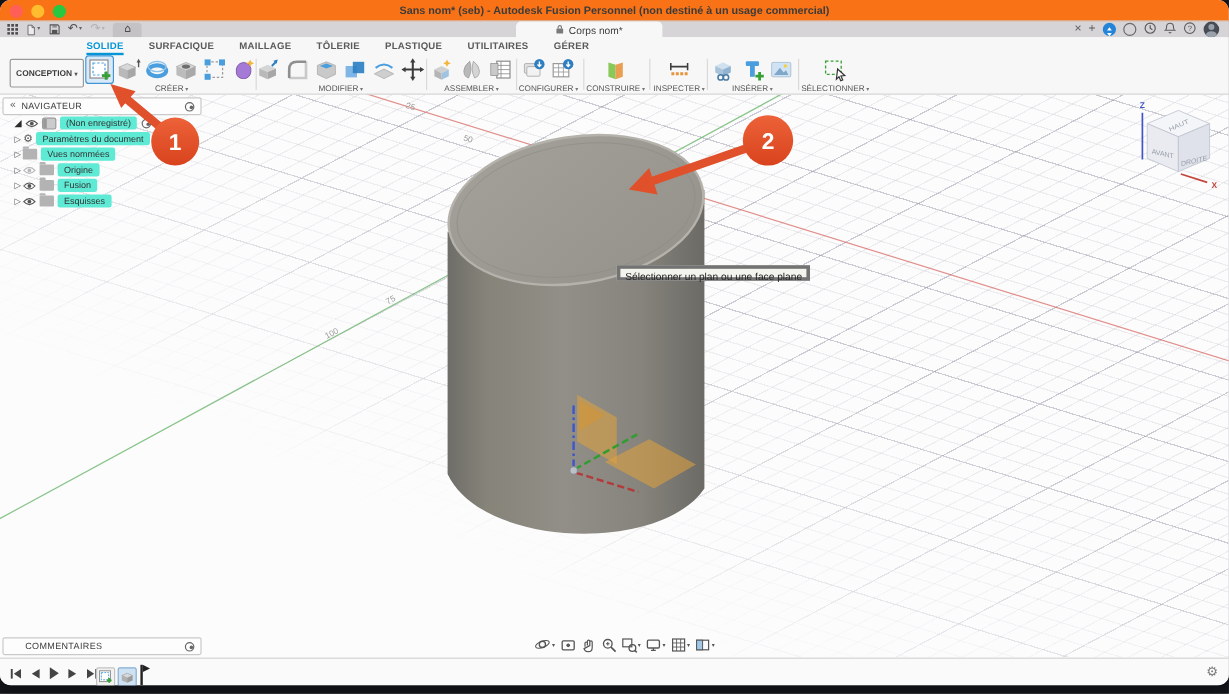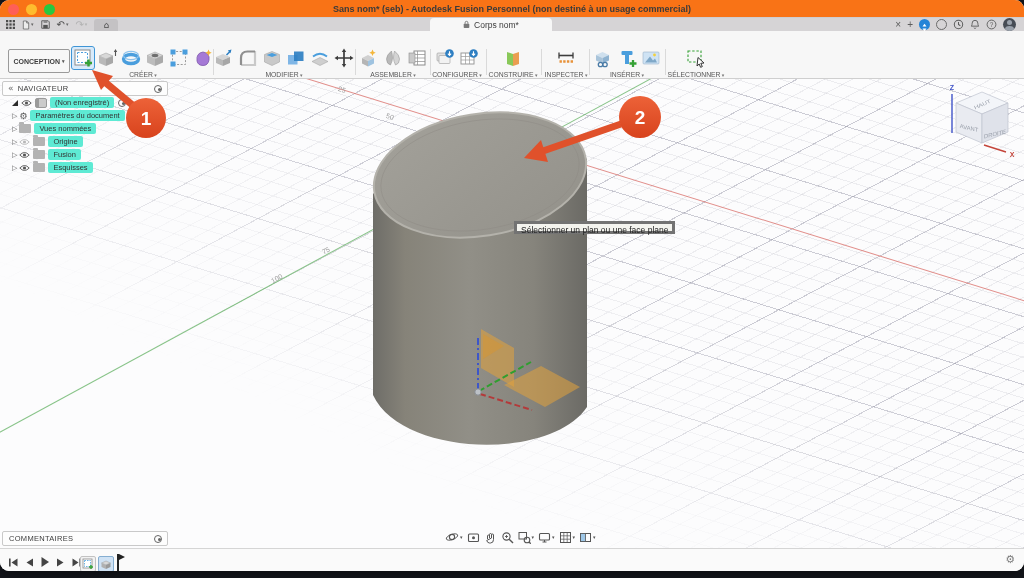--- a/index.html
+++ b/index.html
@@ -188,20 +188,29 @@
         <svg width="11" height="11" viewBox="0 0 12 12">
             <circle cx="6" cy="6" r="4.8" fill="none" stroke="#5c5c5c" stroke-width="1"></circle>
             <text x="6" y="8.4" text-anchor="middle" font-size="7" fill="#5c5c5c" font-family="Liberation Sans,sans-serif">?</text>
           </svg>
       </span>
       <span class="avatar"></span>
     </div>
   </div>
 
   <div class="ribbon">
+    <div class="rtabs">
+      <span class="rtab active">SOLIDE</span>
+      <span class="rtab">SURFACIQUE</span>
+      <span class="rtab">MAILLAGE</span>
+      <span class="rtab">TÔLERIE</span>
+      <span class="rtab">PLASTIQUE</span>
+      <span class="rtab">UTILITAIRES</span>
+      <span class="rtab">GÉRER</span>
+    </div>
     <div class="tools">
       <div class="wsbtn">
         <span>CONCEPTION</span>
           <span class="dd">▾</span>
       </div>
 
       <div class="group" style="left:72px; width:142px;">
         <div class="gicons">
           <span class="tool active">
             <svg width="22" height="22" viewBox="0 0 22 22">
@@ -536,21 +545,21 @@
               <path d="M.8 4 Q5.5 -1 10.2 4 Q5.5 9 .8 4Z" fill="none" stroke="#555" stroke-width=".9"></path>
               <circle cx="5.5" cy="4" r="1.6" fill="#555"></circle>
             </svg>
         </span>
         <span class="folder"></span>
         <span class="chip">Esquisses</span>
       </div>
     </div>
 
     <div class="panel-h" style="top:452px;">
-      <span class="ttl" style="margin-left:6px;">COMMENTAIRES</span>
+      <span class="ttl" style="margin-left:18px;">COMMENTAIRES</span>
       <span class="cdot"></span>
     </div>
 
     <div class="navbar">
       <span class="nv">
         <svg width="14" height="14" viewBox="0 0 14 14">
             <circle cx="7" cy="7" r="2.6" fill="none" stroke="#555" stroke-width="1.1"></circle>
             <ellipse cx="7" cy="7" rx="6" ry="2.6" fill="none" stroke="#555" stroke-width=".9" transform="rotate(-20 7 7)"></ellipse>
           </svg>
           <span class="dd">▾</span>

